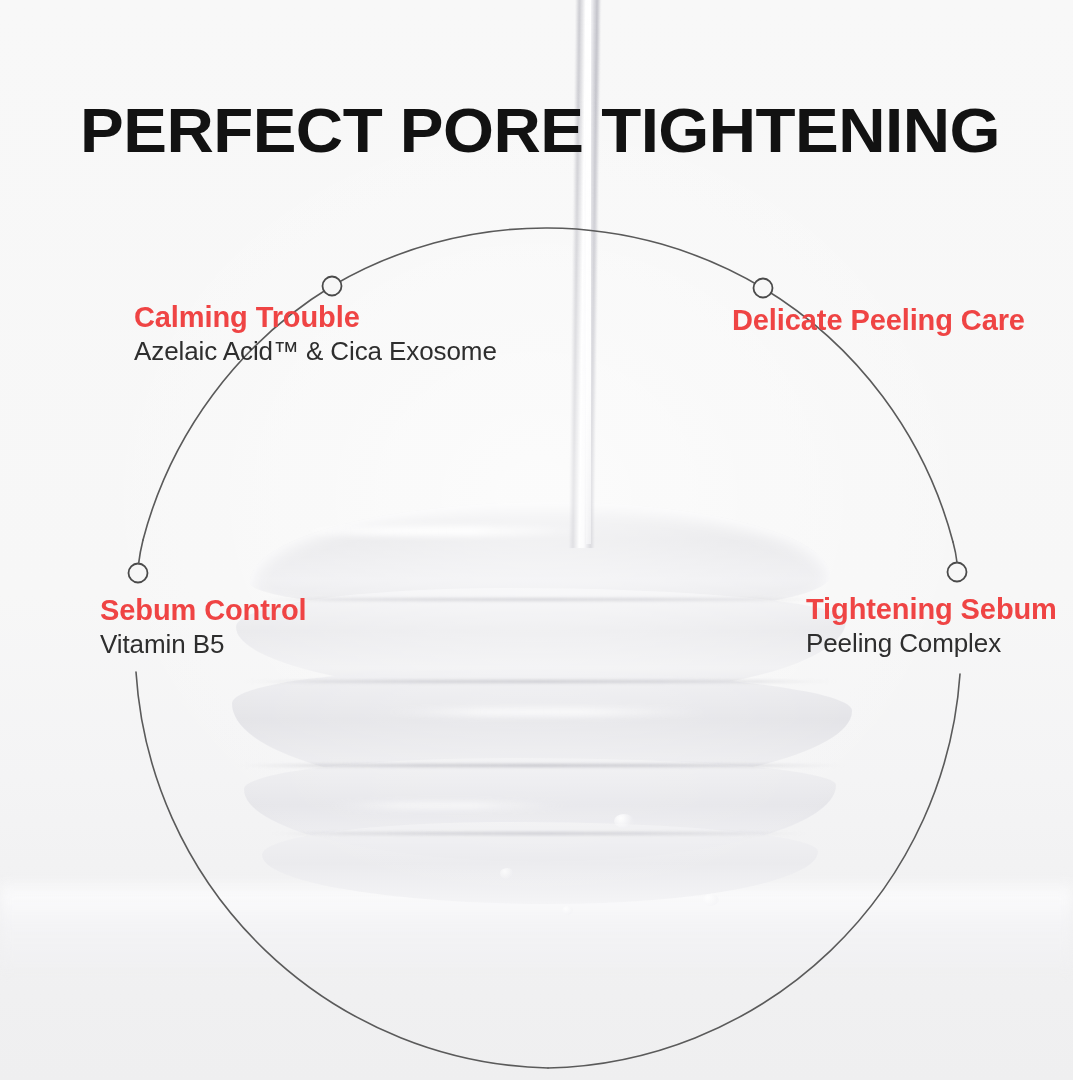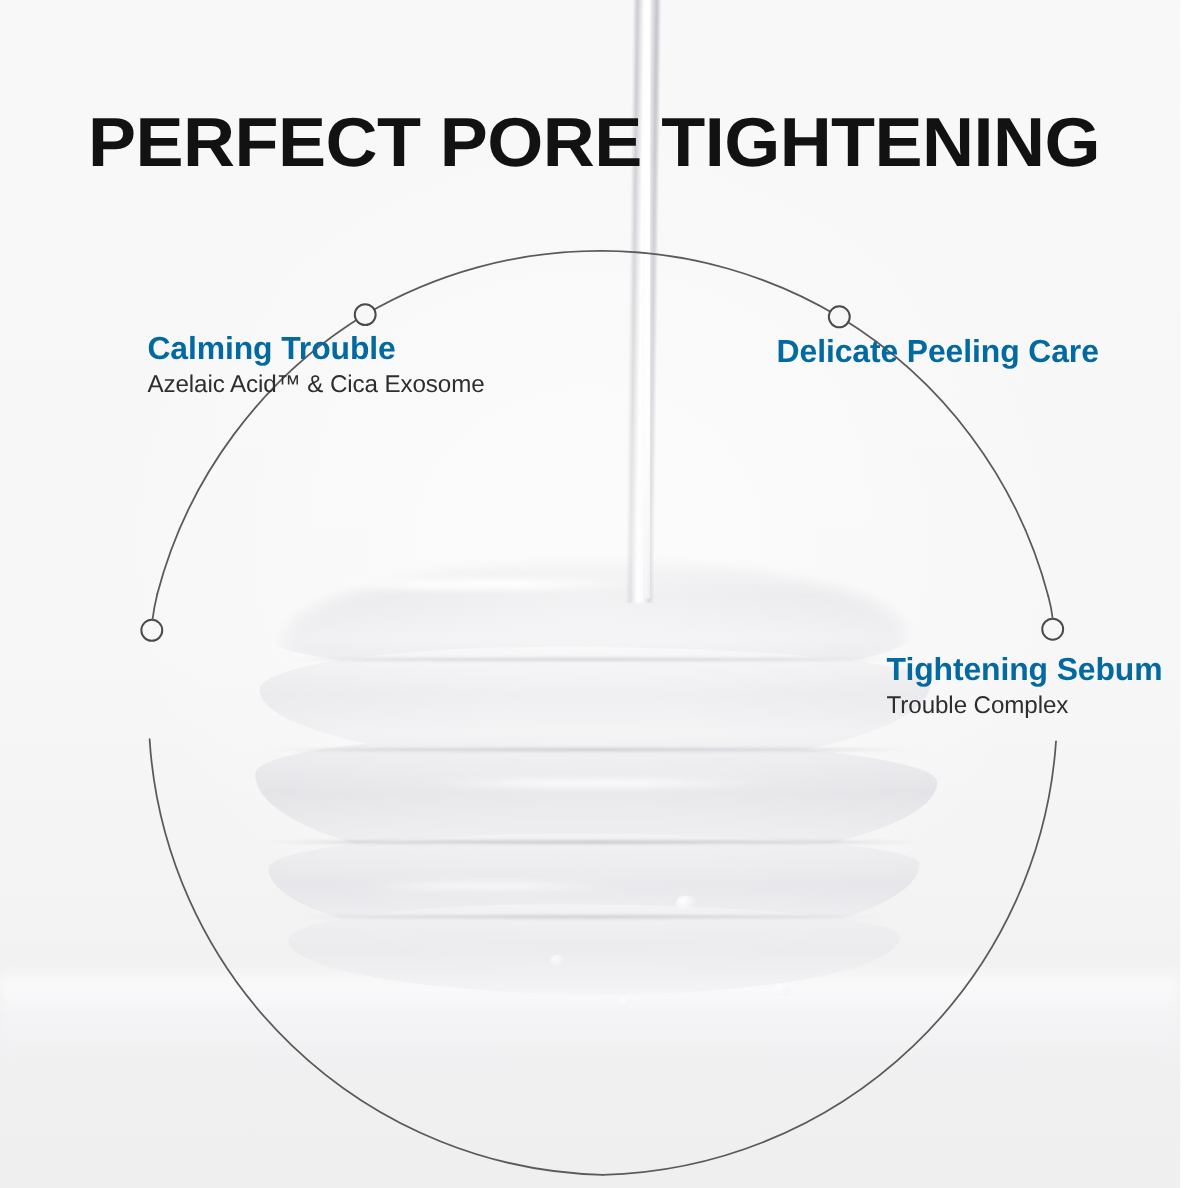--- a/index.html
+++ b/index.html
@@ -204,37 +204,37 @@
 
   
   .feature {
     position: absolute;
     white-space: nowrap;
   }
   .feature .f-title {
     font-family: "Liberation Sans", sans-serif;
     font-weight: bold;
     font-size: 29px;
-    color: #0369a1;
+    color: #ef4444;
     letter-spacing: -0.1px;
     line-height: 1.06;
   }
   .feature .f-sub {
     font-family: "Liberation Sans", sans-serif;
     font-weight: normal;
-    font-size: 22px;
+    font-size: 26px;
     color: #2e2e2e;
     letter-spacing: -0.1px;
     line-height: 1.18;
     margin-top: 3px;
   }
   .feature.align-left  { text-align: left; }
 
   .f-calming  { left: 134px; top: 302px; }
-  .f-peeling  { left: 706px; top: 305px; }
+  .f-peeling  { left: 732px; top: 305px; }
   .f-sebum    { left: 100px; top: 595px; }
   .f-tighten  { left: 806px; top: 594px; }
 </style>
 </head>
 <body>
 
 <div id="stage">
 
   <div class="bg-base"></div>
   <div class="surface-line"></div>
@@ -294,19 +294,23 @@
 
   <div class="feature align-left f-calming">
     <div class="f-title">Calming Trouble</div>
     <div class="f-sub">Azelaic Acid™ &amp; Cica Exosome</div>
   </div>
 
   <div class="feature align-left f-peeling">
     <div class="f-title">Delicate Peeling Care</div>
   </div>
 
+  <div class="feature align-left f-sebum">
+    <div class="f-title">Sebum Control</div>
+    <div class="f-sub">Vitamin B5</div>
+  </div>
 
   <div class="feature align-left f-tighten">
     <div class="f-title">Tightening Sebum</div>
-    <div class="f-sub">Trouble Complex</div>
+    <div class="f-sub">Peeling Complex</div>
   </div>
 
 </div>
 
 </body></html>

